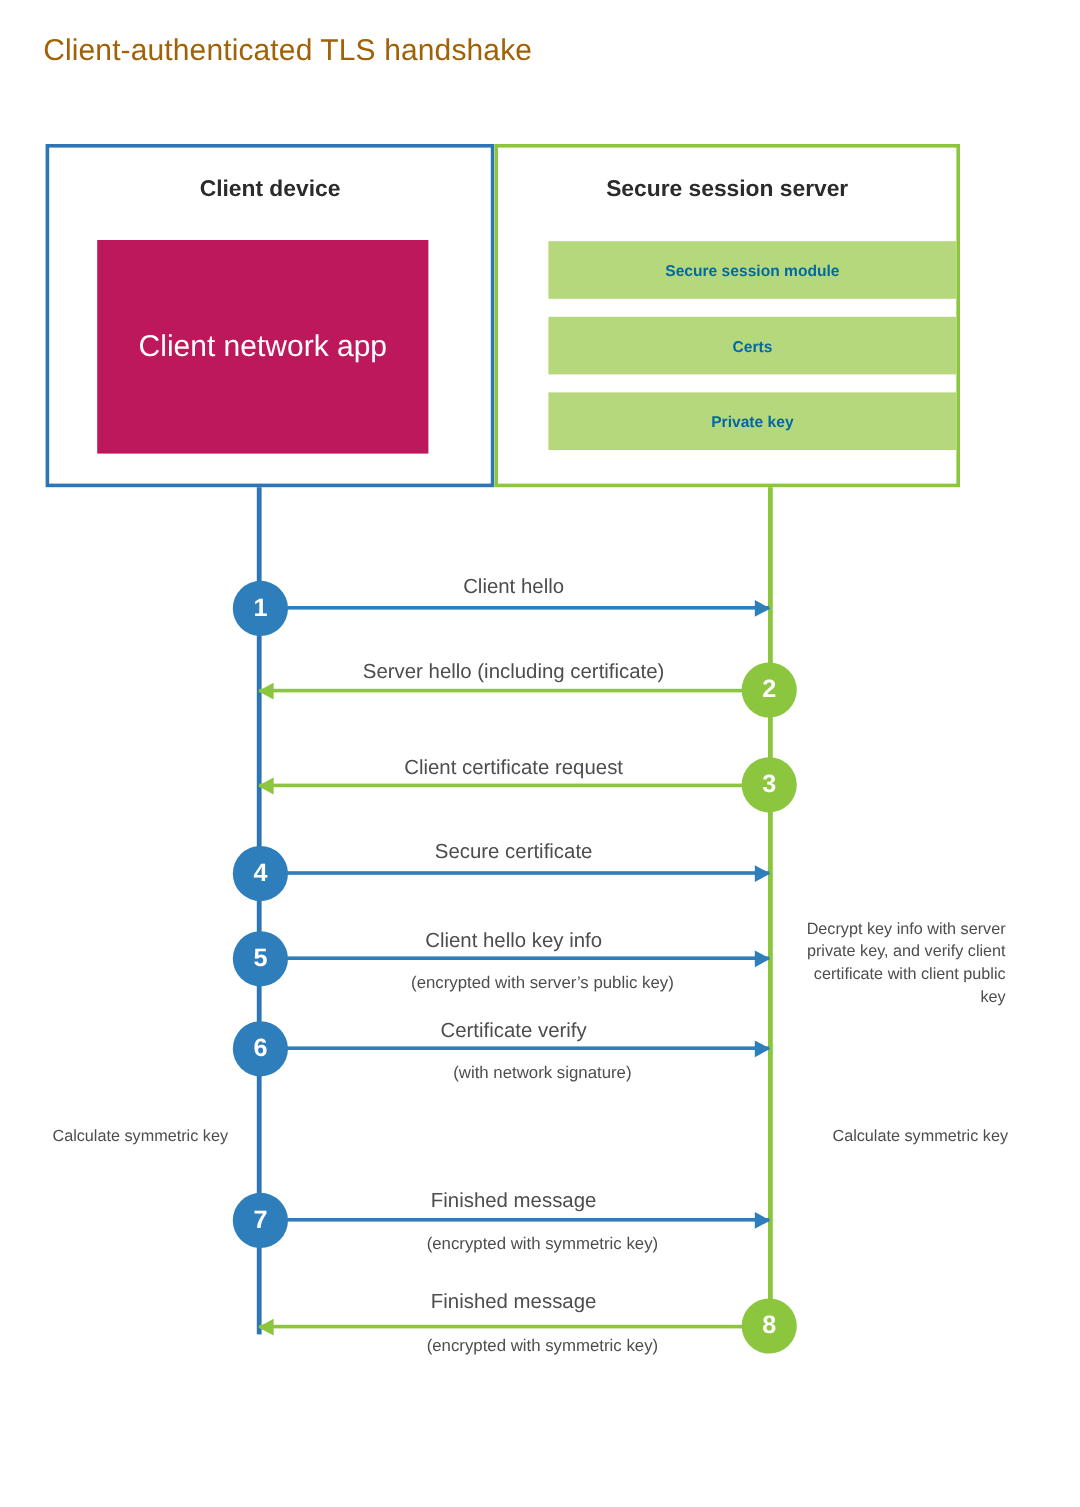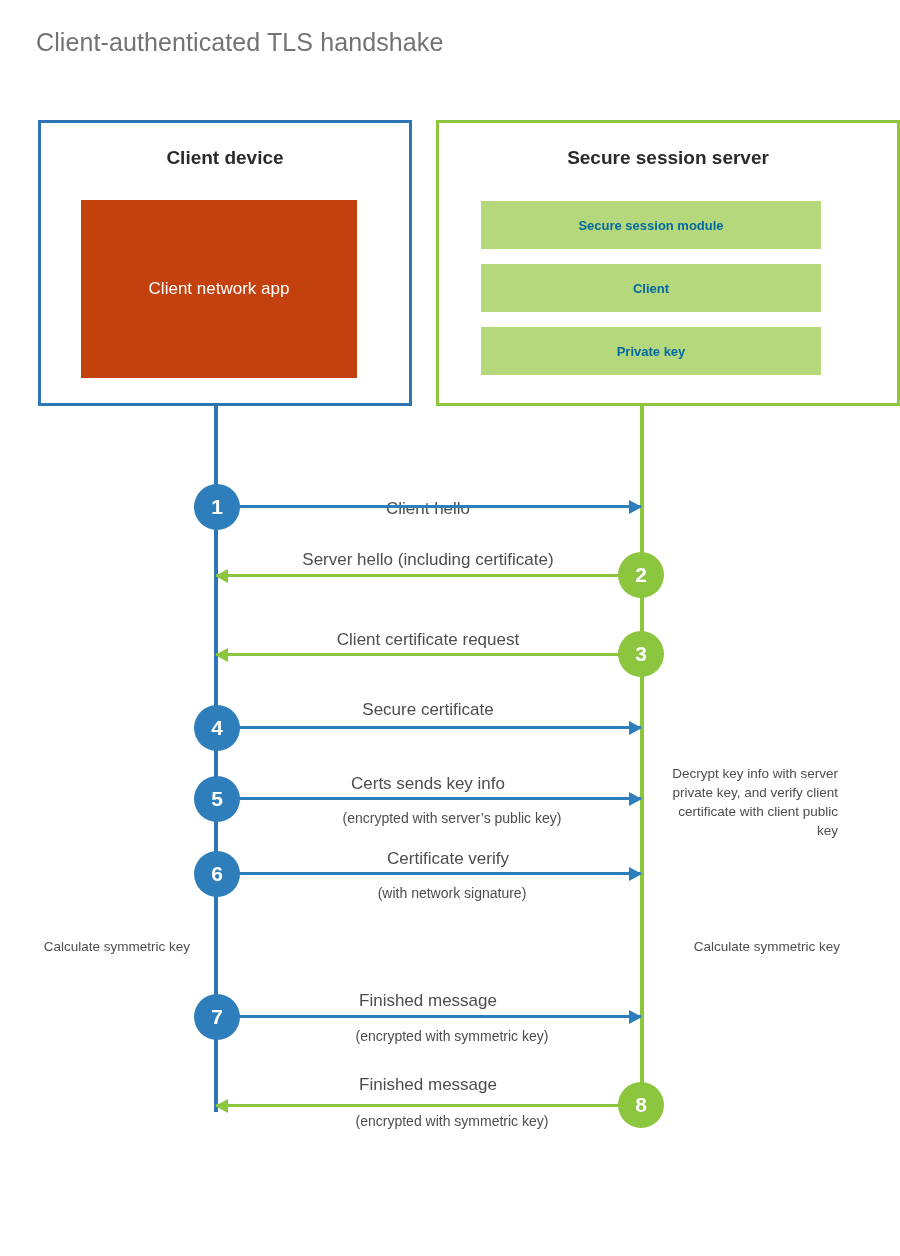--- a/index.html
+++ b/index.html
@@ -20,42 +20,42 @@
     overflow: hidden;
   }
 
   
   #page-title {
     position: absolute;
     left: 36px;
     top: 28px;
     font-size: 25px;
     font-weight: 400;
-    color: #737373;
+    color: #a16207;
     letter-spacing: 0.1px;
     white-space: nowrap;
   }
 
   
   .actor-box {
     position: absolute;
     background: #ffffff;
     box-sizing: border-box;
   }
   #client-box {
     left: 38px;
     top: 120px;
     width: 374px;
     height: 286px;
     border: 3px solid #2e75b6;
   }
   #server-box {
-    left: 436px;
+    left: 412px;
     top: 120px;
-    width: 464px;
+    width: 388px;
     height: 286px;
     border: 3px solid #8cc63e;
   }
   .actor-title {
     position: absolute;
     left: 0;
     right: 0;
     top: 24px;
     text-align: center;
     font-size: 19px;
@@ -63,23 +63,23 @@
     color: #2b2b2b;
   }
 
   
   #client-app-block {
     position: absolute;
     left: 40px;
     top: 77px;
     width: 276px;
     height: 178px;
-    background: #c2410c;
+    background: #be185d;
     color: #ffffff;
-    font-size: 17px;
+    font-size: 25px;
     display: flex;
     align-items: center;
     justify-content: center;
     text-align: center;
     line-height: 1.28;
   }
   .server-block {
     position: absolute;
     left: 42px;
     width: 340px;
@@ -192,28 +192,28 @@
   <div id="page-title">Client-authenticated TLS handshake</div>
 
   <div id="client-box" class="actor-box">
     <div class="actor-title">Client device</div>
     <div id="client-app-block">Client network app</div>
   </div>
 
   <div id="server-box" class="actor-box">
     <div class="actor-title">Secure session server</div>
     <div id="server-block-0" class="server-block">Secure session module</div>
-    <div id="server-block-1" class="server-block">Client</div>
+    <div id="server-block-1" class="server-block">Certs</div>
     <div id="server-block-2" class="server-block">Private key</div>
   </div>
 
   <div id="client-lifeline" class="lifeline"></div>
   <div id="server-lifeline" class="lifeline"></div>
 
-  <div class="msg-label" style="left:428px; top:479px;margin-top:20px;">Client hello</div>
+  <div class="msg-label" style="left:428px; top:479px;">Client hello</div>
   <div class="arrow blue" style="left:216px; top:505px; width:425px;">
     <span class="arrow-head right"></span>
   </div>
   <div class="step-circle blue" style="left:194px; top:484px;">1</div>
 
   <div class="msg-label" style="left:428px; top:550px;">Server hello (including certificate)</div>
   <div class="arrow green" style="left:216px; top:574px; width:425px;">
     <span class="arrow-head left"></span>
   </div>
   <div class="step-circle green" style="left:618px; top:552px;">2</div>
@@ -223,28 +223,28 @@
     <span class="arrow-head left"></span>
   </div>
   <div class="step-circle green" style="left:618px; top:631px;">3</div>
 
   <div class="msg-label" style="left:428px; top:700px;">Secure certificate</div>
   <div class="arrow blue" style="left:216px; top:726px; width:425px;">
     <span class="arrow-head right"></span>
   </div>
   <div class="step-circle blue" style="left:194px; top:705px;">4</div>
 
-  <div class="msg-label" style="left:428px; top:774px;">Certs sends key info</div>
+  <div class="msg-label" style="left:428px; top:774px;">Client hello key info</div>
   <div class="arrow blue" style="left:216px; top:797px; width:425px;">
     <span class="arrow-head right"></span>
   </div>
   <div class="msg-sublabel" style="left:428px; top:810px;">(encrypted with server’s public key)</div>
   <div class="step-circle blue" style="left:194px; top:776px;">5</div>
 
-  <div class="msg-label" style="left:448px; top:849px;">Certificate verify</div>
+  <div class="msg-label" style="left:428px; top:849px;">Certificate verify</div>
   <div class="arrow blue" style="left:216px; top:872px; width:425px;">
     <span class="arrow-head right"></span>
   </div>
   <div class="msg-sublabel" style="left:428px; top:885px;">(with network signature)</div>
   <div class="step-circle blue" style="left:194px; top:851px;">6</div>
 
   <div class="side-note right" style="left:668px; top:764px; width:170px;">Decrypt key info with server private key, and verify client certificate with client public key</div>
 
   <div class="side-note left" style="left:26px; top:937px; width:164px;">Calculate symmetric key</div>
 

